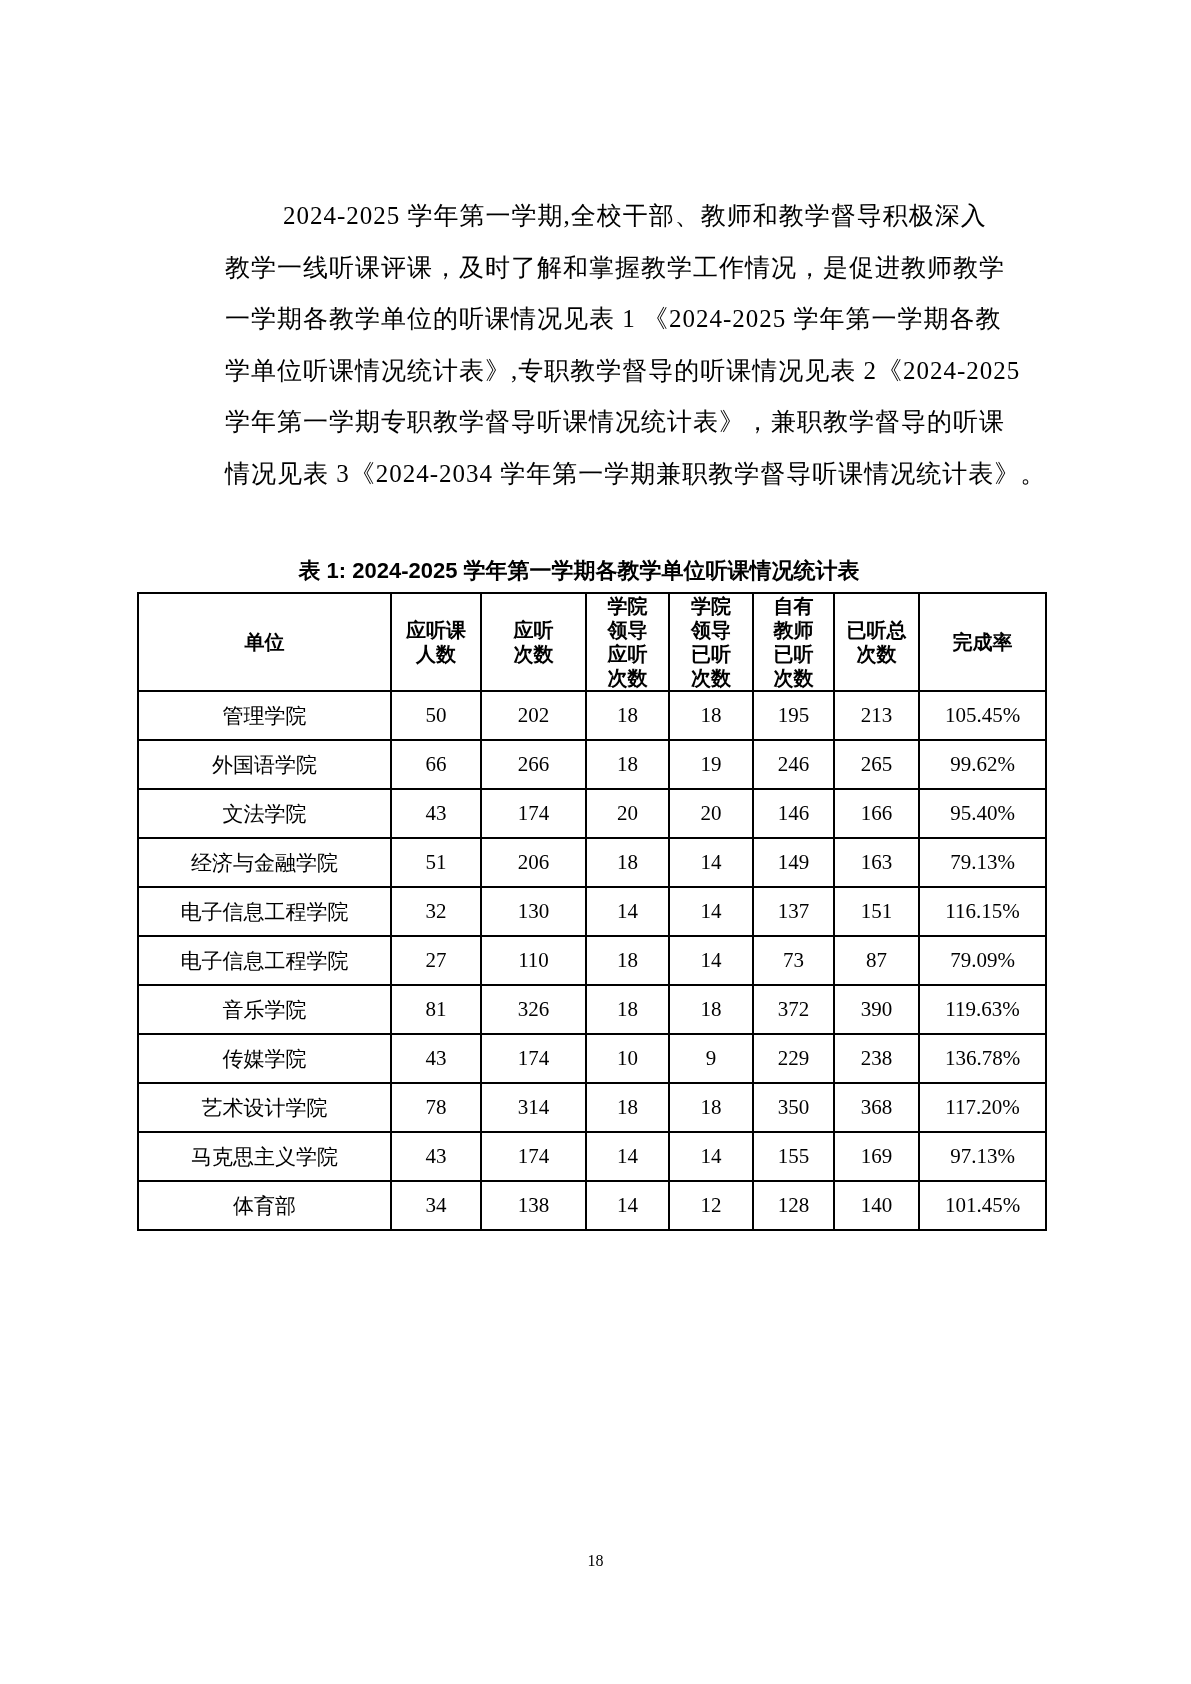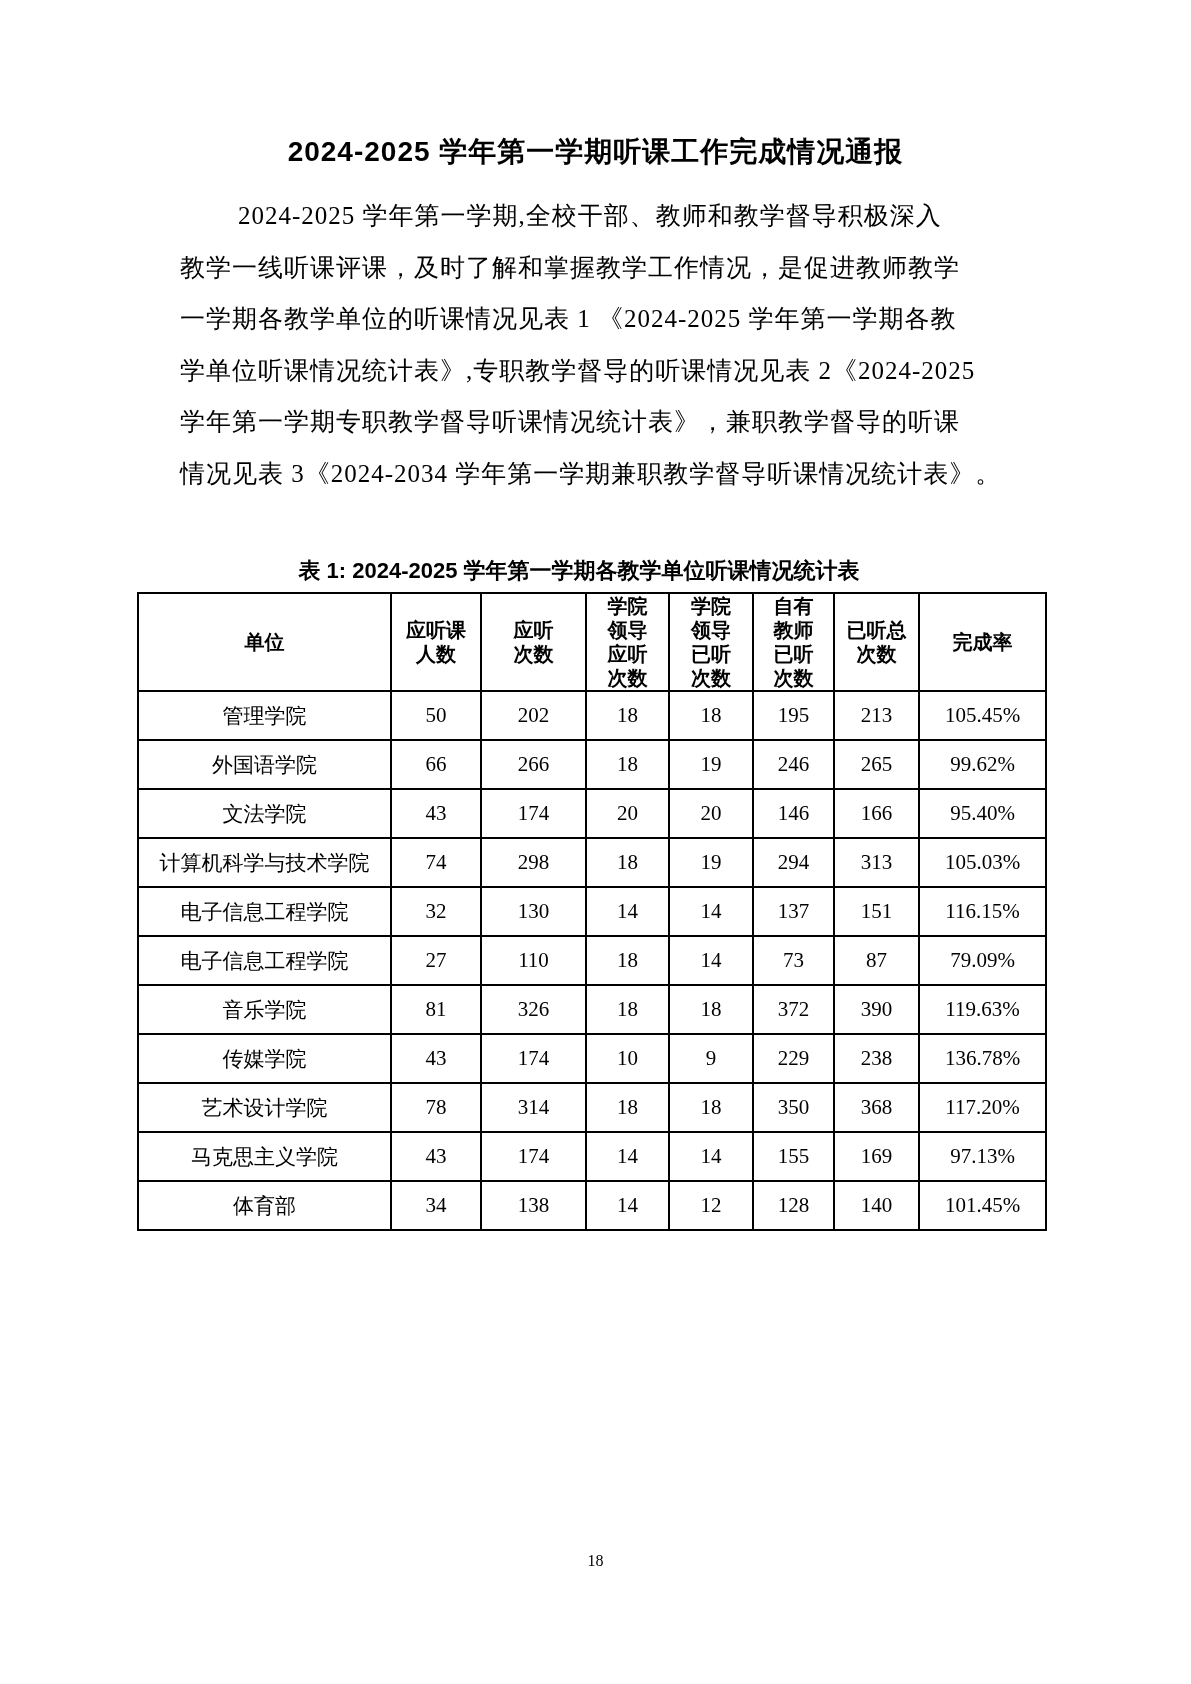--- a/index.html
+++ b/index.html
@@ -33,20 +33,21 @@
     top: 190px;
     left: 180px;
     width: 852px;
     font-size: 25px;
   }
   .paragraph .line {
     height: 51.5px;
     line-height: 51.5px;
     white-space: nowrap;
     letter-spacing: 1px;
+    margin-left: 45px;
   }
   .paragraph .line.indent {
     text-indent: 58px;
   }
   .table-caption {
     position: absolute;
     top: 556px;
     left: 125px;
     width: 908px;
     text-align: center;
@@ -92,21 +93,20 @@
     width: 100%;
     text-align: center;
     font-size: 16px;
   }
 </style>
 </head>
 <body>
 
 <div class="page">
 
-  <h1 class="doc-title">2024-2025 学年第一学期听课工作完成情况通报</h1>
 
   <div class="paragraph">
       <div class="line indent">2024-2025 学年第一学期,全校干部、教师和教学督导积极深入</div>
       <div class="line">教学一线听课评课，及时了解和掌握教学工作情况，是促进教师教学</div>
       <div class="line">一学期各教学单位的听课情况见表 1 《2024-2025 学年第一学期各教</div>
       <div class="line">学单位听课情况统计表》,专职教学督导的听课情况见表 2《2024-2025</div>
       <div class="line">学年第一学期专职教学督导听课情况统计表》，兼职教学督导的听课</div>
       <div class="line">情况见表 3《2024-2034 学年第一学期兼职教学督导听课情况统计表》。</div>
     </div>
 
@@ -172,28 +172,28 @@
           <td>文法学院</td>
           <td>43</td>
           <td>174</td>
           <td>20</td>
           <td>20</td>
           <td>146</td>
           <td>166</td>
           <td>95.40%</td>
         </tr>
         <tr>
-          <td>计算机科学与技术学院</td>
-          <td>74</td>
-          <td>298</td>
-          <td>18</td>
-          <td>19</td>
-          <td>294</td>
-          <td>313</td>
-          <td>105.03%</td>
+          <td>经济与金融学院</td>
+          <td>51</td>
+          <td>206</td>
+          <td>18</td>
+          <td>14</td>
+          <td>149</td>
+          <td>163</td>
+          <td>79.13%</td>
         </tr>
         <tr>
           <td>电子信息工程学院</td>
           <td>32</td>
           <td>130</td>
           <td>14</td>
           <td>14</td>
           <td>137</td>
           <td>151</td>
           <td>116.15%</td>

